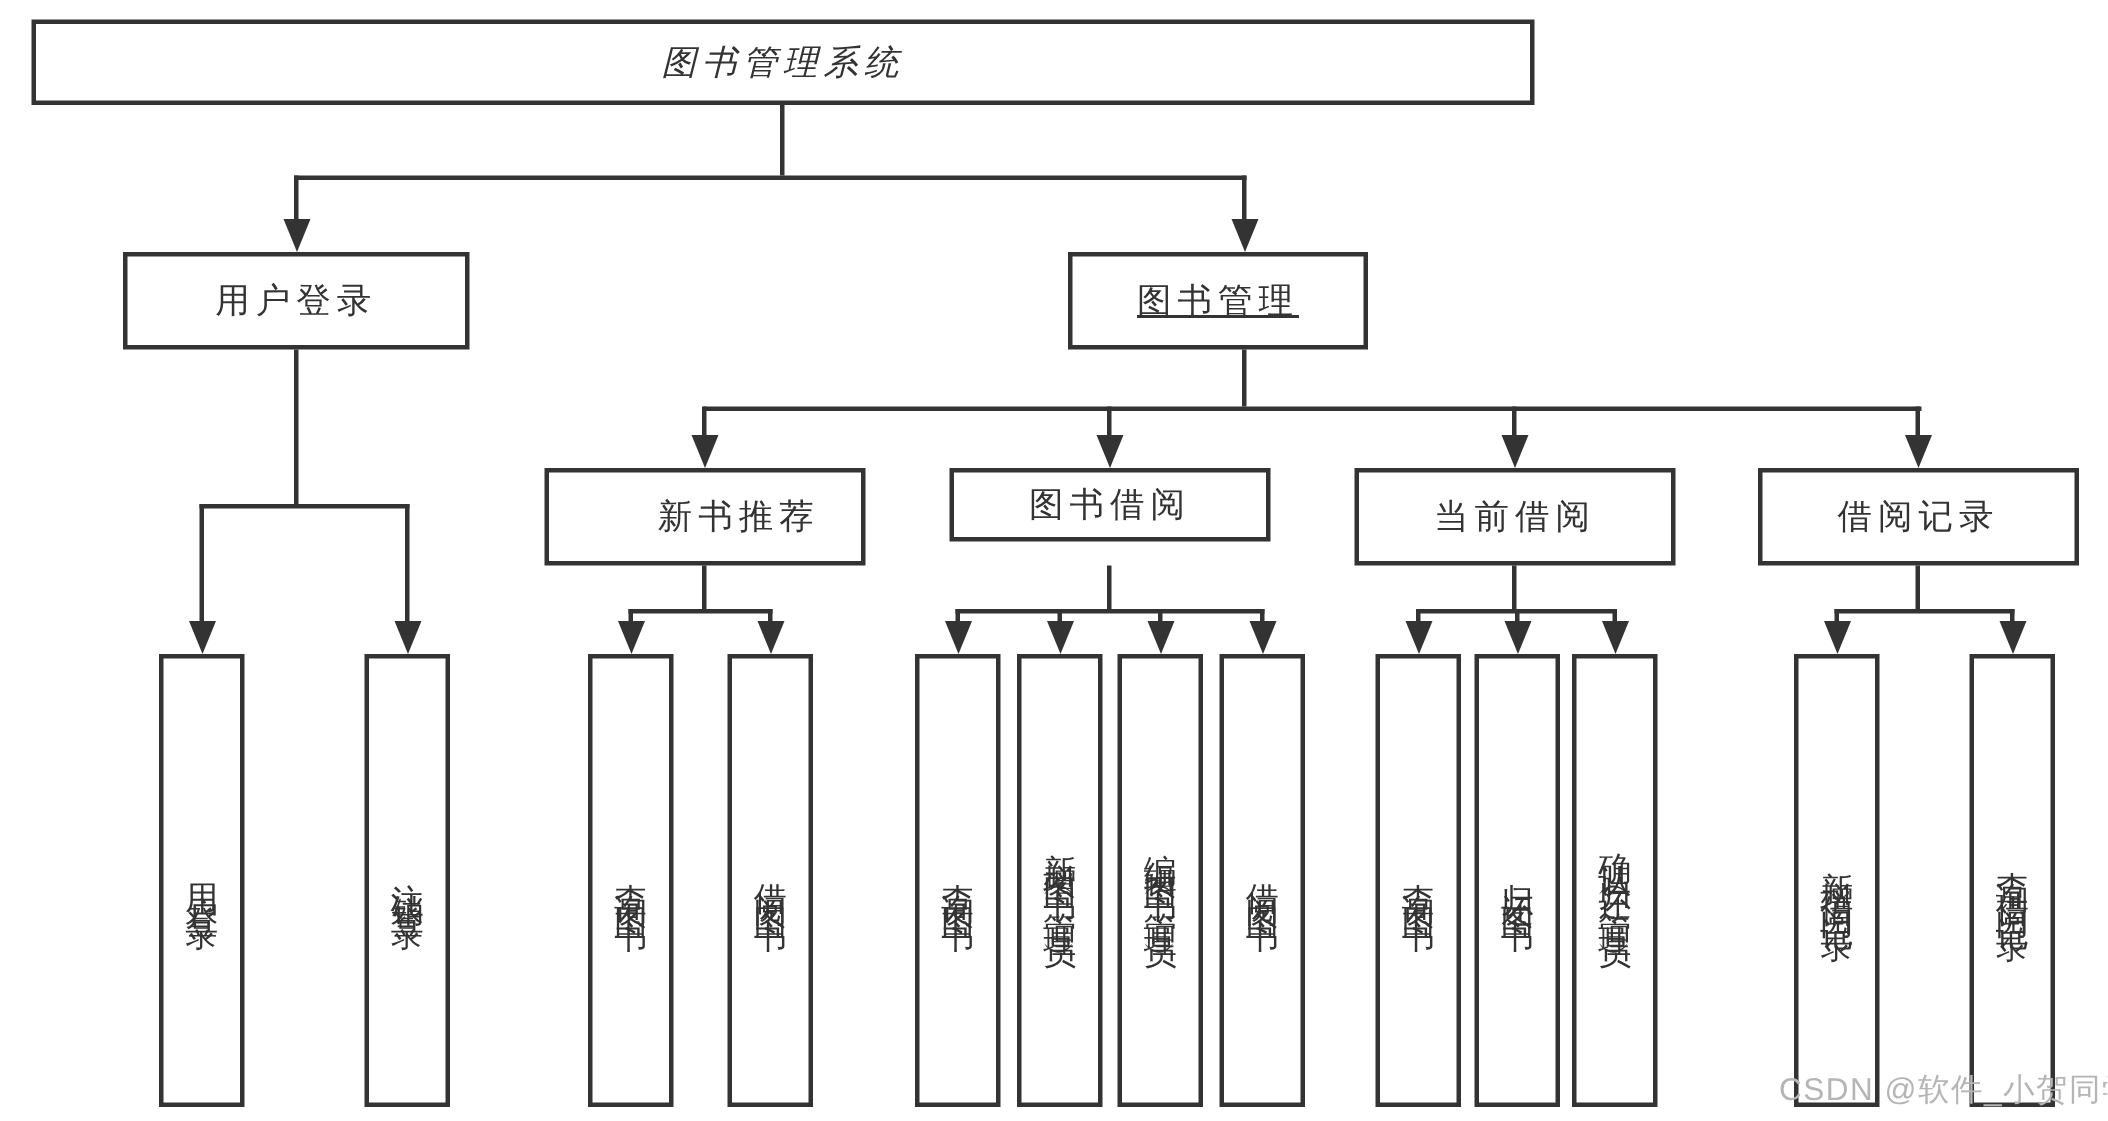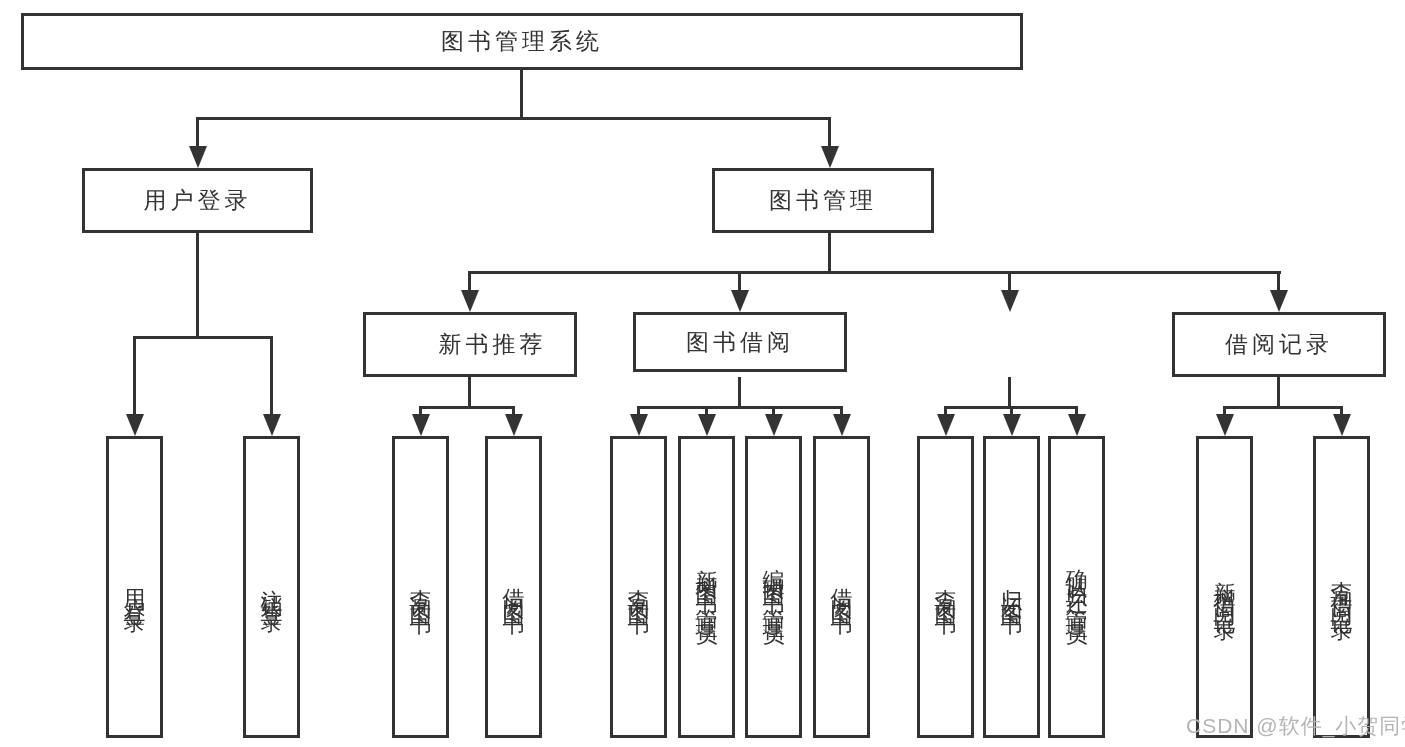--- a/index.html
+++ b/index.html
@@ -44,36 +44,39 @@
     color:#b5b5b5;
     white-space:nowrap;
     z-index:5;
   }
 </style>
 </head>
 <body>
 
 <div id="canvas">
 
-  <div class="box hbox" style="left:21px; top:13px; width:1002px; height:57px;">
+  <div class="box hbox" style="left:21px; top:13px; width:1002px; height:57px;font-style:italic;">
     <span>图书管理系统</span>
   </div>
 
   <div class="box hbox" style="left:82px; top:168px; width:231px; height:65px;">
     <span>用户登录</span>
   </div>
-  <div class="box hbox" style="left:712px; top:168px; width:222px; height:65px;">
+  <div class="box hbox" style="left:712px; top:168px; width:200px; height:65px;text-decoration:underline;">
     <span>图书管理</span>
   </div>
 
   <div class="box hbox" style="left:363px; top:312px; width:214px; height:65px;padding-left:45px;">
     <span>新书推荐</span>
   </div>
-  <div class="box hbox" style="left:633px; top:312px; width:214px; height:60px;">
+  <div class="box hbox" style="left:633px; top:312px; width:214px; height:49px;">
     <span>图书借阅</span>
+  </div>
+  <div class="box hbox" style="left:903px; top:312px; width:214px; height:65px;">
+    <span>当前借阅</span>
   </div>
   <div class="box hbox" style="left:1172px; top:312px; width:214px; height:65px;">
     <span>借阅记录</span>
   </div>
 
   <div class="box vbox" style="left:106px; top:436px; width:57px; height:302px;">
     <span>用户登录</span>
   </div>
   <div class="box vbox" style="left:243px; top:436px; width:57px; height:302px;">
     <span>注销登录</span>

